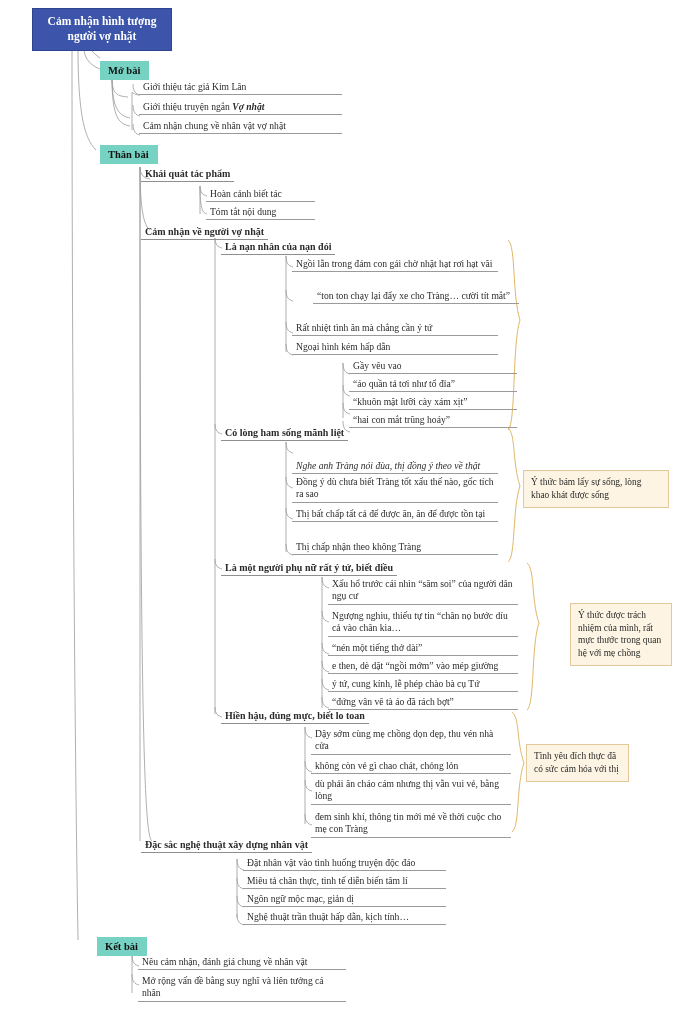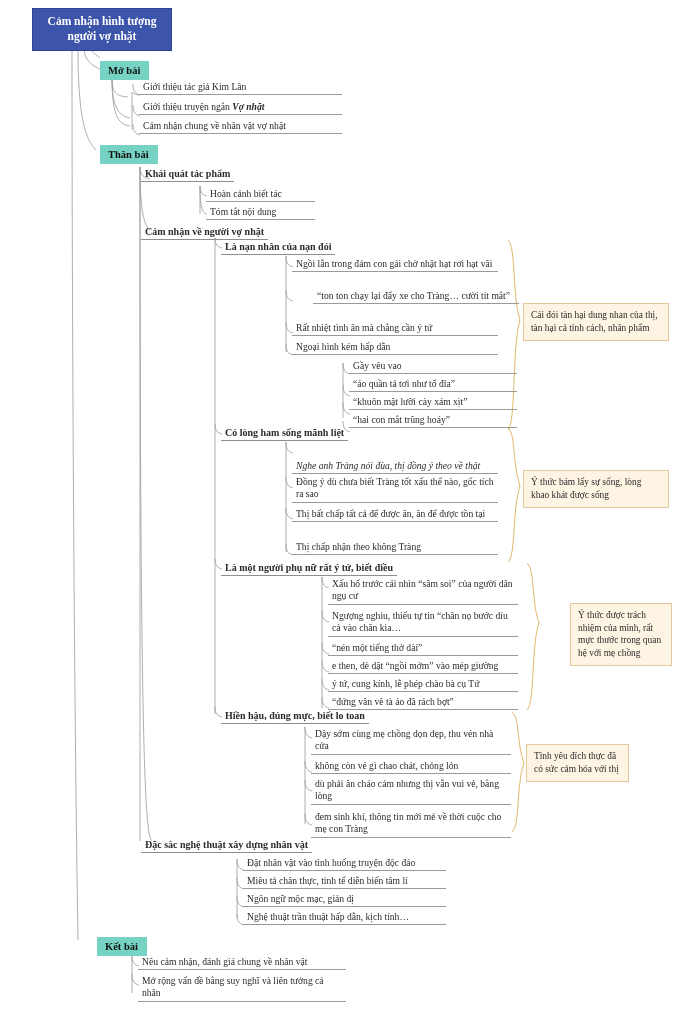--- a/index.html
+++ b/index.html
@@ -196,23 +196,20 @@
   </div>
   <div class="node leaf" style="left:349px;top:378px;width:160px;">
     <span>“áo quần tả tơi như tổ đỉa”</span>
   </div>
   <div class="node leaf" style="left:349px;top:396px;width:160px;">
     <span>“khuôn mặt lưỡi cày xám xịt”</span>
   </div>
   <div class="node leaf" style="left:349px;top:414px;width:160px;">
     <span>“hai con mắt trũng hoáy”</span>
   </div>
-  <div class="node note" style="left:523px;top:303px;width:146px;">
-    <span>Cái đói tàn hại dung nhan của thị, tàn hại cả tính cách, nhân phẩm</span>
-  </div>
 
   <div class="node h2" style="left:221px;top:426px;">
     <span>Có lòng ham sống mãnh liệt</span>
   </div>
   <div class="node leaf" style="left:292px;top:460px;width:198px;font-style:italic;">
     <span>Nghe anh Tràng nói đùa, thị đồng ý theo về thật</span>
   </div>
   <div class="node leaf" style="left:292px;top:476px;width:198px;">
     <span>Đồng ý dù chưa biết Tràng tốt xấu thế nào, gốc tích ra sao</span>
   </div>

